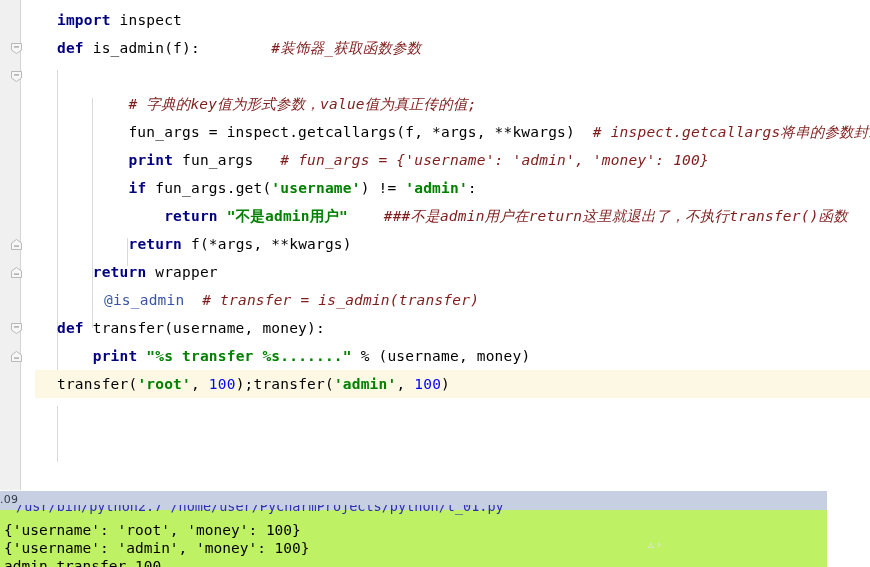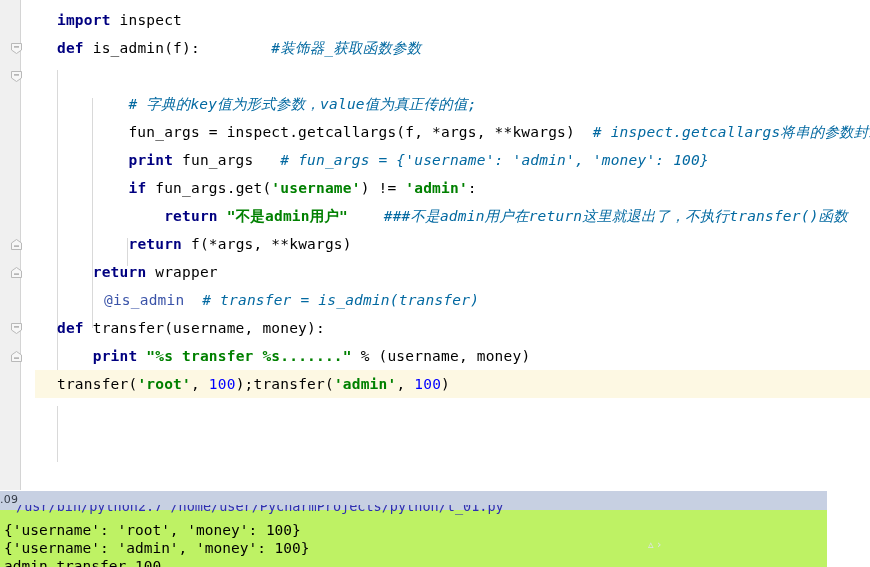--- a/index.html
+++ b/index.html
@@ -33,21 +33,21 @@
   
   .fold{
     position:absolute;left:10px;width:13px;height:13px;
   }
   .fold svg{display:block;}
 
   
   .kw{color:#000080;font-weight:bold;}
   .str{color:#008000;font-weight:bold;}
   .num{color:#0000ff;}
-  .cmt{color:#0369a1;font-style:italic;}
+  .cmt{color:#7f1d1d;font-style:italic;}
   .deco{color:#3a53a8;padding-left:47px;}
   .pl{color:#000000;}
 
   
   .console{position:absolute;left:0;top:490px;width:827px;height:77px;background:#bef264;overflow:hidden;}
   .runband{
     position:absolute;left:0;top:0;width:870px;height:19px;
     background:#c7d0e2;border-top:1px solid #ffffff;
   }
   .runband .ts{

